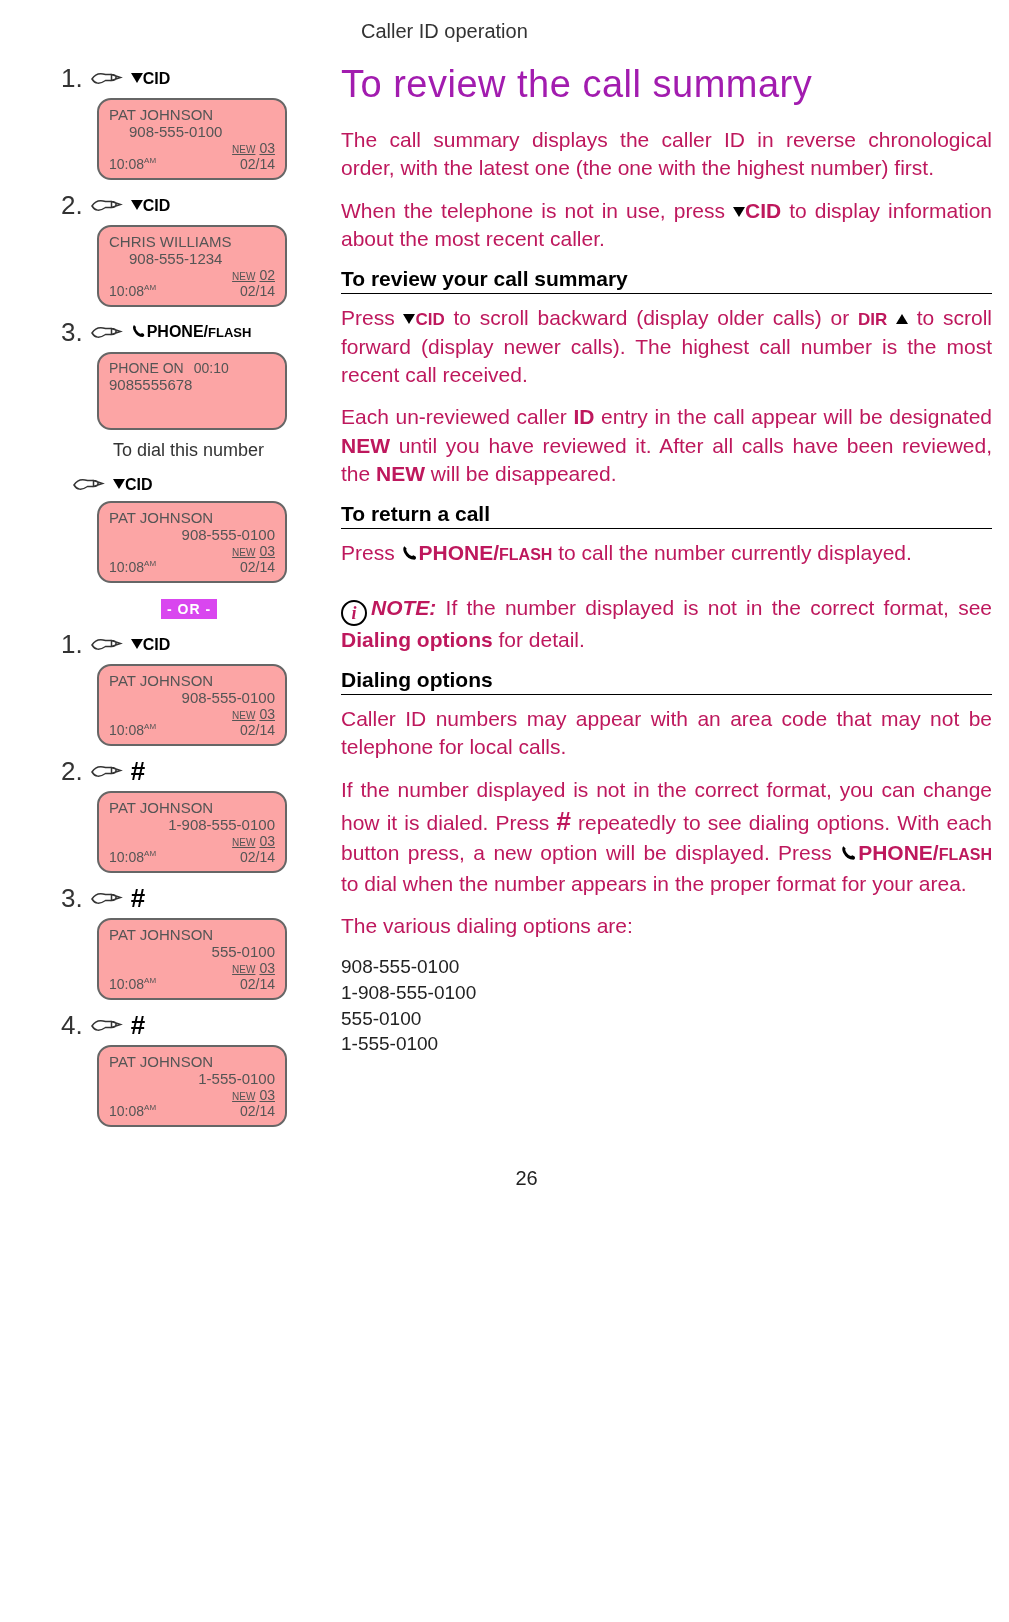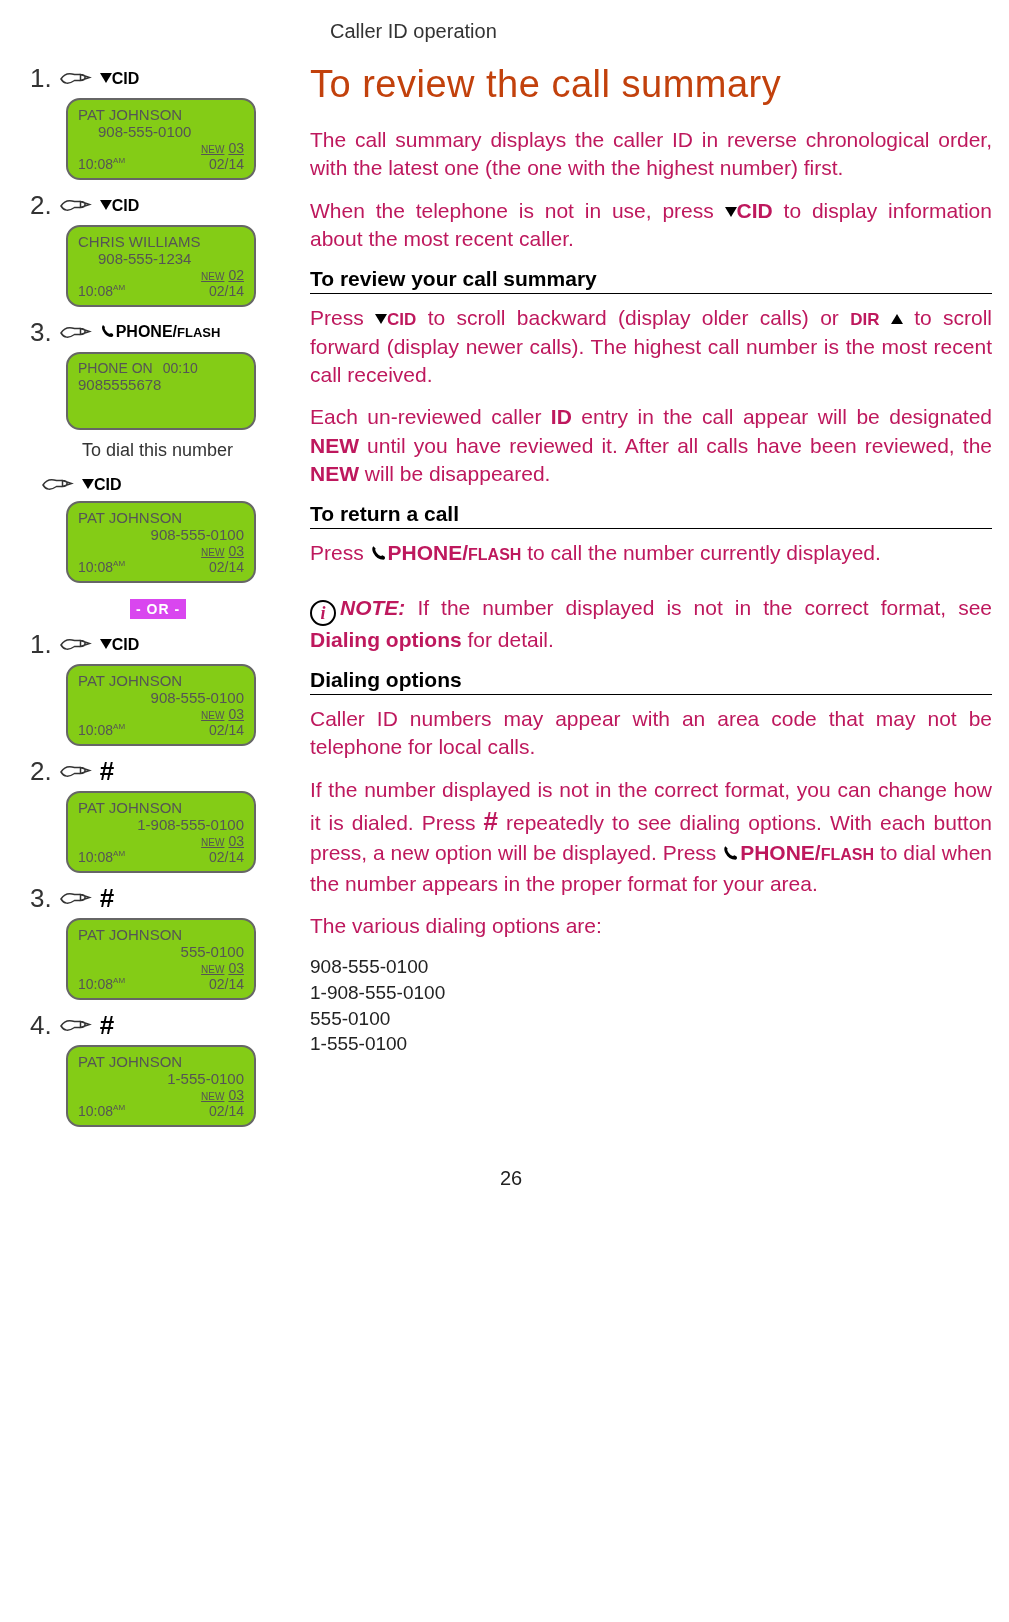--- a/index.html
+++ b/index.html
@@ -5,20 +5,21 @@
   * { box-sizing: border-box; }
   body {
     margin: 0;
     background: #fff;
     font-family: Arial, Helvetica, sans-serif;
     color: #000;
     width: 1009px;
   }
   .page {
     padding: 20px 17px 30px 30px;
+    margin-left: 31px;
   }
   .top-header {
     font-size: 20px;
     color: #333;
     margin-bottom: 20px;
     padding-left: 300px;
   }
   .columns {
     display: flex;
     gap: 30px;
@@ -48,21 +49,21 @@
   .hand-icon svg { width: 100%; height: 100%; }
   .btn-label {
     font-size: 16px;
     font-weight: bold;
     color: #000;
   }
   .btn-label .small { font-size: 13px; }
   .lcd {
     border: 2px solid #666;
     border-radius: 14px;
-    background: #84cc16;
+    background: #fca5a5;
     width: 190px;
     margin: 0 0 10px 36px;
     padding: 6px 10px 6px 10px;
     font-family: Arial, sans-serif;
     color: #555;
     position: relative;
     min-height: 78px;
   }
   .lcd .name { font-size: 15px; }
   .lcd .num { font-size: 15px; padding-left: 20px; }
@@ -81,21 +82,21 @@
     font-weight:bold;
     padding:2px 6px;
     margin: 6px 0 10px 100px;
     letter-spacing:1px;
   }
   .hash { font-size:26px; font-weight:bold; }
   h1.title {
     font-weight: 300;
     font-size: 38px;
     margin: 0 0 20px 0;
-    color: #c2410c;
+    color: #a21caf;
     letter-spacing: 0.5px;
   }
   .right-col p {
     font-size: 21px;
     line-height: 1.35;
     margin: 0 0 14px 0;
     text-align: justify;
     color: #be185d;
   }
   .sub-h {

